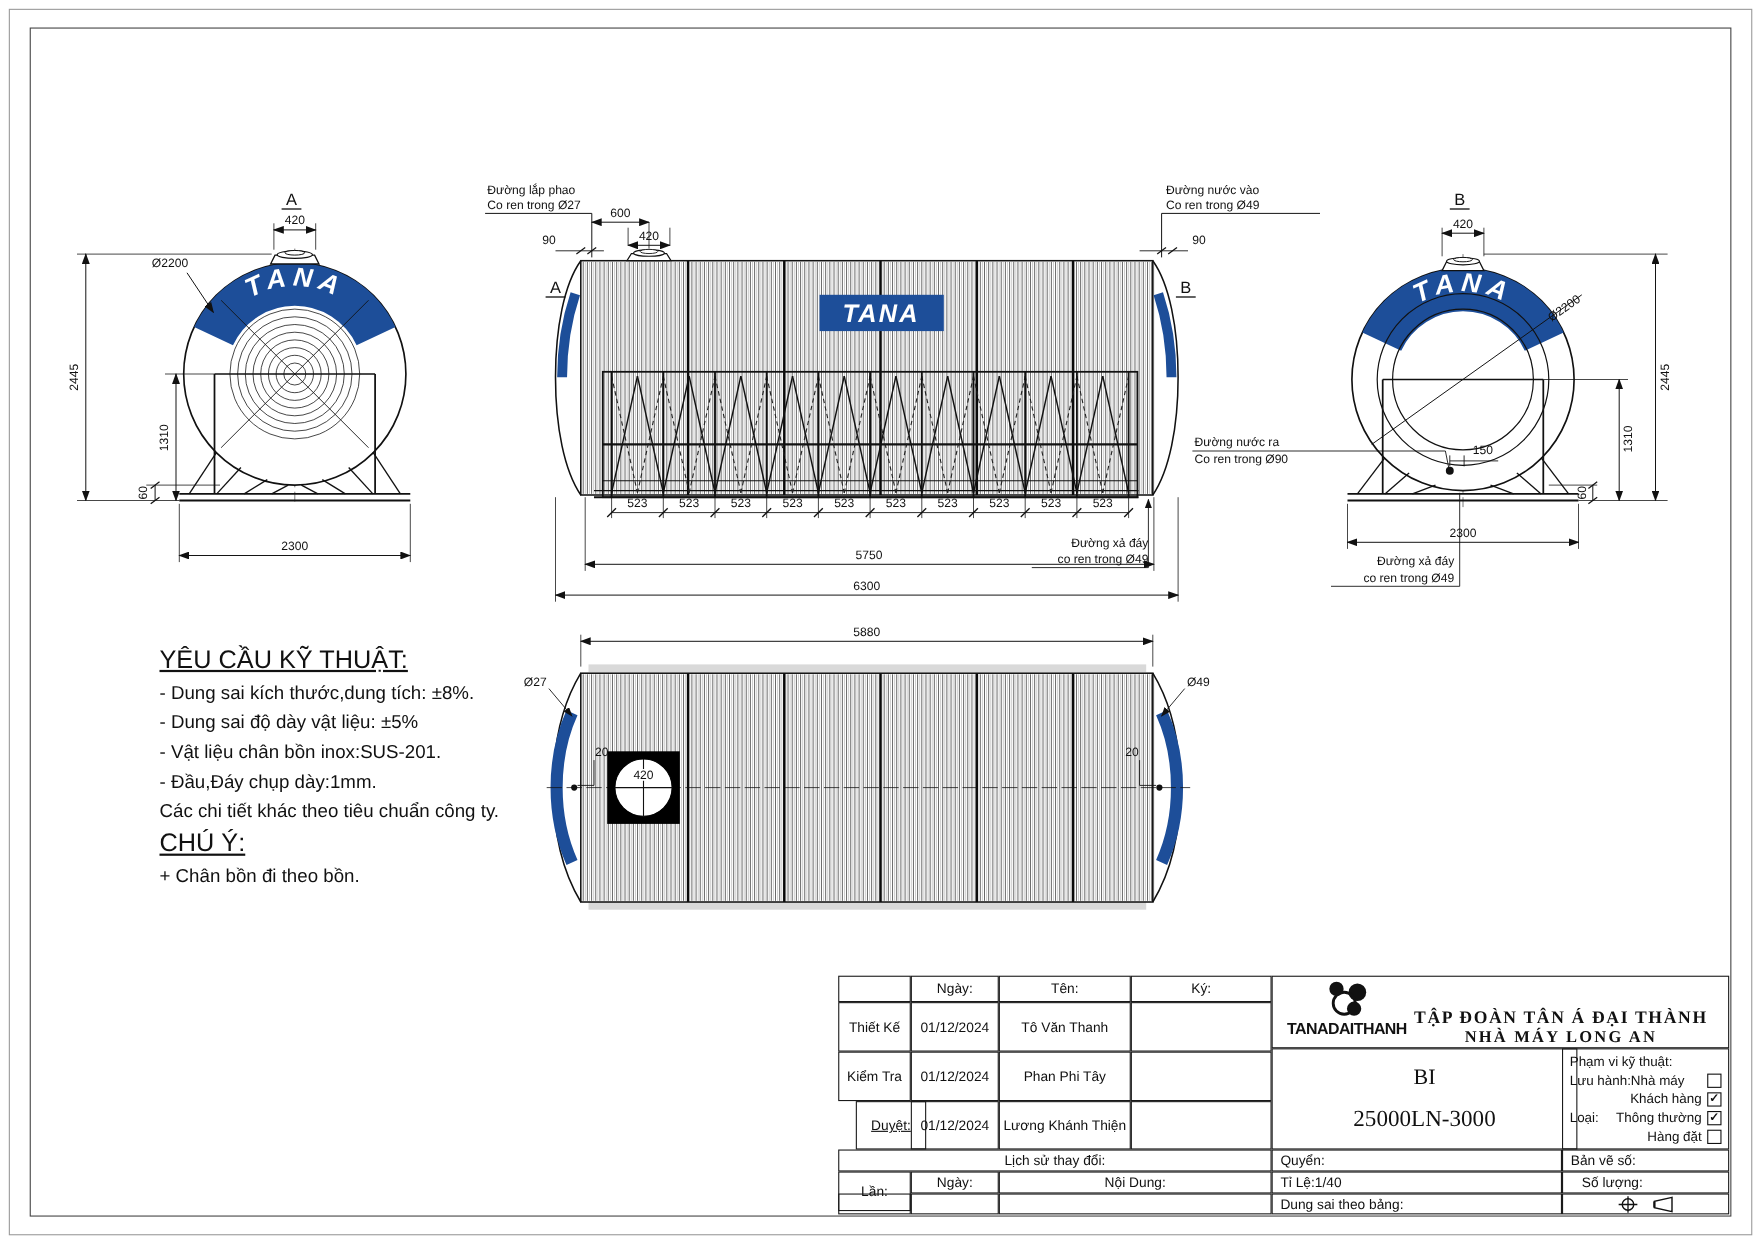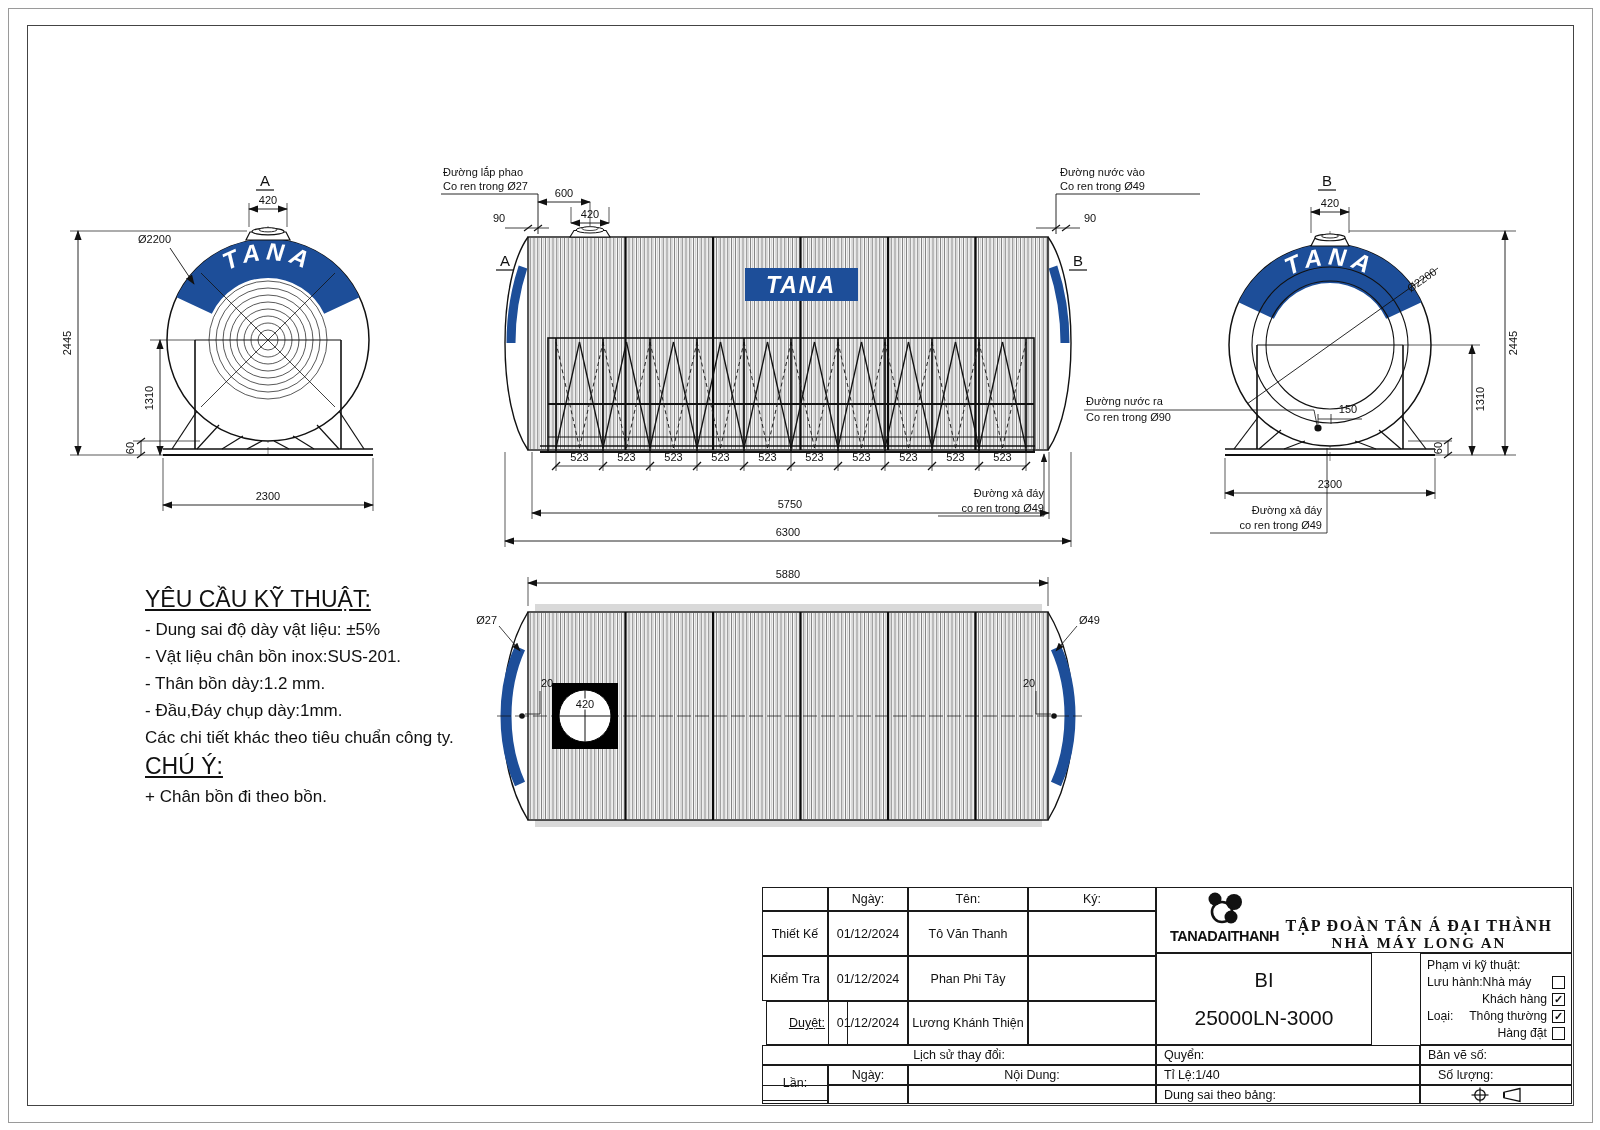--- a/index.html
+++ b/index.html
@@ -945,23 +945,23 @@
         <text class="d" x="1029" y="687" text-anchor="middle">20</text>
         <line x1="1036" y1="691" x2="1036" y2="714" stroke="#111" stroke-width="0.8"></line>
         <line x1="1036" y1="714" x2="1051" y2="714" stroke="#111" stroke-width="0.8"></line>
         <circle cx="1054" cy="716" r="2.8" fill="#111"></circle>
       </g>
     </g>
   </svg>
 
   <div class="notes">
     <div class="hd">YÊU CẦU KỸ THUẬT:</div>
+    <div>- Dung sai kích thước,dung tích: ±8%.</div>
     <div>- Dung sai độ dày vật liệu: ±5%</div>
     <div>- Vật liệu chân bồn inox:SUS-201.</div>
-    <div>- Thân bồn dày:1.2 mm.</div>
     <div>- Đầu,Đáy chụp dày:1mm.</div>
     <div>Các chi tiết khác theo tiêu chuẩn công ty.</div>
     <div class="hd" style="margin-top:2px;">CHÚ Ý:</div>
     <div>+ Chân bồn đi theo bồn.</div>
   </div>
 
   <div class="tb">
 
     <div class="cell" style="left:0;top:0;width:66px;height:24px;"></div>
     <div class="cell" style="left:66px;top:0;width:80px;height:24px;">Ngày:</div>
@@ -971,21 +971,21 @@
     <div class="cell" style="left:0;top:24px;width:66px;height:45px;">Thiết Kế</div>
     <div class="cell" style="left:66px;top:24px;width:80px;height:45px;">01/12/2024</div>
     <div class="cell" style="left:146px;top:24px;width:120px;height:45px;">Tô Văn Thanh</div>
     <div class="cell" style="left:266px;top:24px;width:128px;height:45px;"></div>
 
     <div class="cell" style="left:0;top:69px;width:66px;height:45px;">Kiểm Tra</div>
     <div class="cell" style="left:66px;top:69px;width:80px;height:45px;">01/12/2024</div>
     <div class="cell" style="left:146px;top:69px;width:120px;height:45px;">Phan Phi Tây</div>
     <div class="cell" style="left:266px;top:69px;width:128px;height:45px;"></div>
 
-    <div class="cell" style="left:4px;top:114px;width:82px;height:44px;text-decoration:underline;">Duyệt:</div>
+    <div class="cell" style="left:16px;top:114px;width:64px;height:44px;text-decoration:underline;">Duyệt:</div>
     <div class="cell" style="left:66px;top:114px;width:80px;height:44px;">01/12/2024</div>
     <div class="cell" style="left:146px;top:114px;width:120px;height:44px;">Lương Khánh Thiện</div>
     <div class="cell" style="left:266px;top:114px;width:128px;height:44px;"></div>
 
     <div class="cell" style="left:0;top:158px;width:394px;height:20px;">Lịch sử thay đổi:</div>
     <div class="cell" style="left:0;top:178px;width:66px;height:36px;">Lần:</div>
     <div class="cell" style="left:66px;top:178px;width:80px;height:20px;">Ngày:</div>
     <div class="cell" style="left:146px;top:178px;width:248px;height:20px;">Nội Dung:</div>
     <div class="cell" style="left:0;top:198px;width:66px;height:19px;"></div>
     <div class="cell" style="left:66px;top:198px;width:80px;height:19px;"></div>
@@ -1001,21 +1001,21 @@
     <div class="logoWrap" style="position:absolute;left:408px;top:3px;">
       <svg width="46" height="38" viewBox="0 0 46 38">
         <circle cx="14" cy="9" r="6.5" fill="#111"></circle>
         <circle cx="33" cy="12" r="8" fill="#111"></circle>
         <circle cx="21" cy="22" r="10" fill="none" stroke="#111" stroke-width="2.6"></circle>
         <circle cx="30" cy="27" r="6.5" fill="#111"></circle>
       </svg>
       <div class="logoTxt">TANADAITHANH</div>
     </div>
 
-    <div class="cell" style="left:394px;top:66px;width:216px;height:92px;flex-direction:column;gap:14px;">
+    <div class="cell" style="left:394px;top:66px;width:278px;height:92px;flex-direction:column;gap:14px;font-family:Liberation Serif, serif;">
       <div class="model1">BI</div>
       <div class="model2">25000LN-3000</div>
     </div>
 
     <div class="cell scope" style="left:658px;top:66px;width:152px;height:92px;">
       <div class="srow">Phạm vi kỹ thuật:</div>
       <div class="srow">
         <span><span>Lưu hành:</span><span>Nhà máy</span></span>
         <span class="rgt"></span>
         <span class="cbx"></span>

